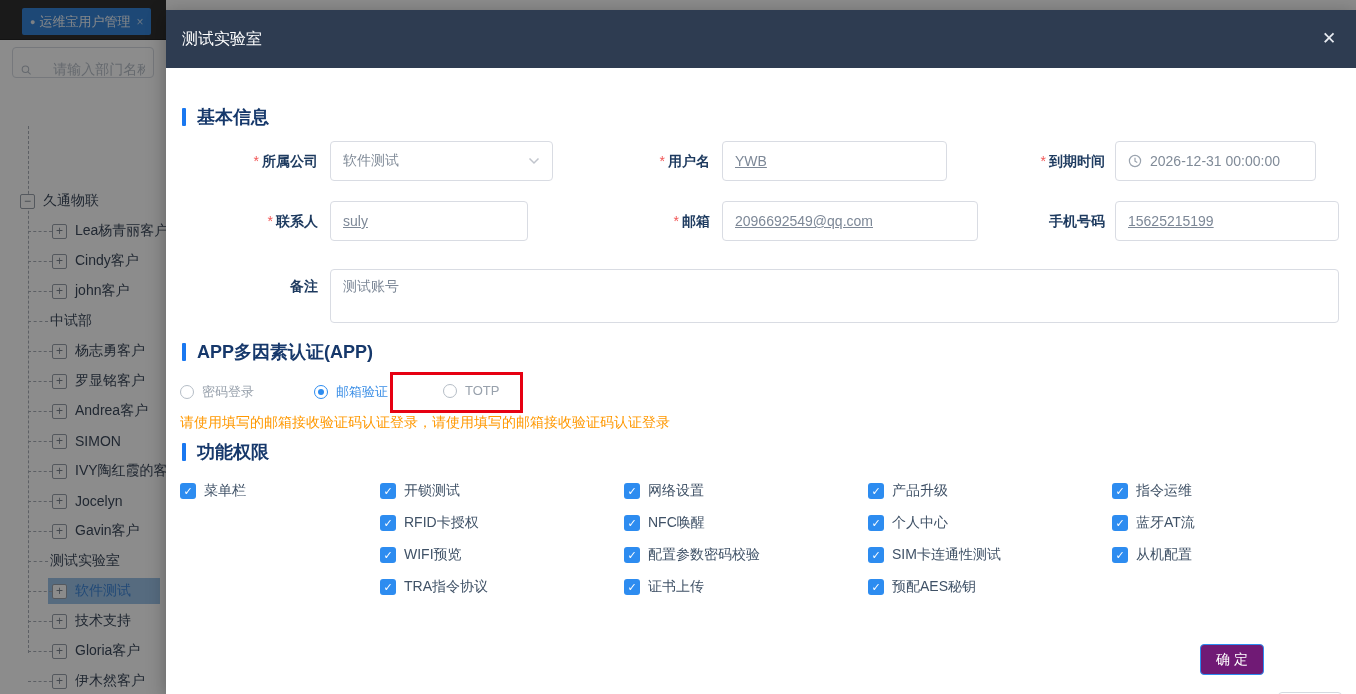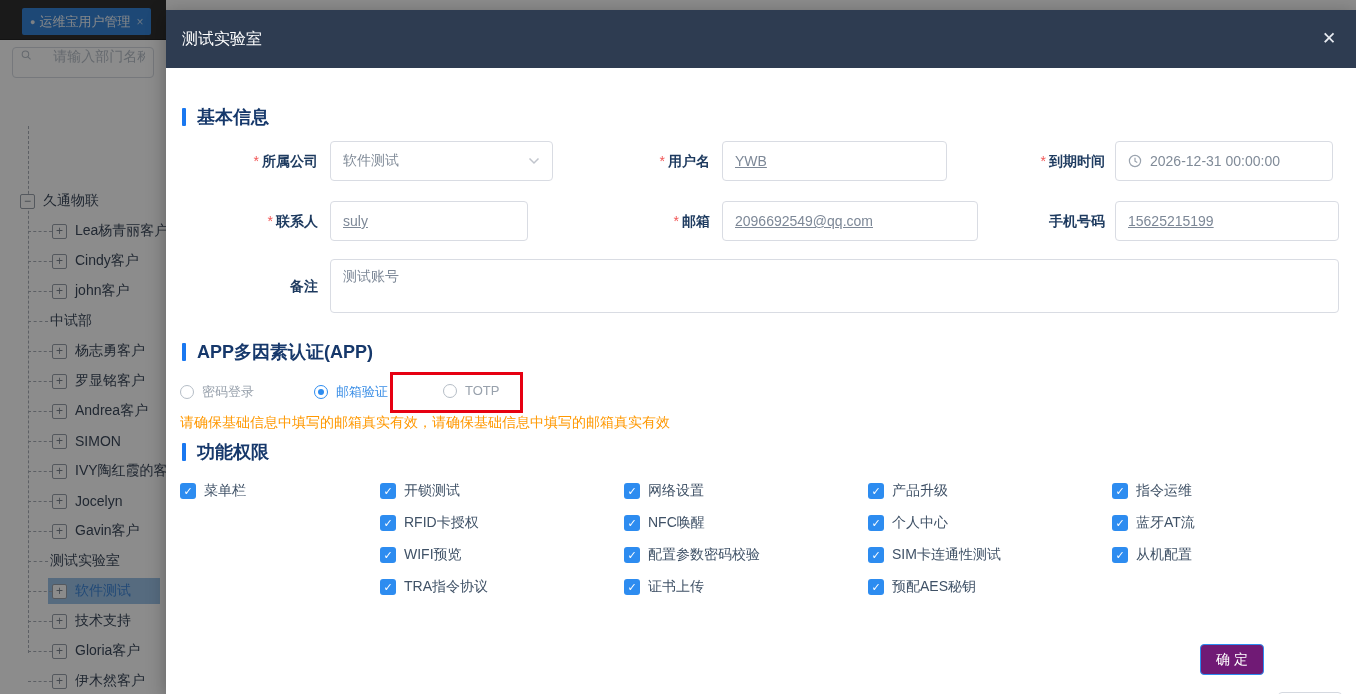--- a/index.html
+++ b/index.html
@@ -8,21 +8,21 @@
   .page { position:relative; width:1356px; height:694px; background:#fff; }
 
   
   .sidebar { position:absolute; left:0; top:0; width:166px; height:694px; background:#fff; overflow:hidden; }
   .tabbar { position:absolute; left:0; top:0; width:166px; height:40px; background:#303030; border-bottom:1px solid #242424; }
   .tab { position:absolute; left:22px; top:8px; height:27px; padding:0 8px; background:#3584d8; color:#f2f6fa;
          font-size:13px; display:flex; align-items:center; gap:4px; border-radius:2px; }
   .tab .dot { font-size:9px; color:#e3e9f0; }
   .tab .tab-x { color:#bcd6ef; font-size:12px; margin-left:2px; }
   .search { position:absolute; left:12px; top:47px; width:142px; height:31px; border:1px solid #d7dbe2;
-            border-radius:4px; background:#fff; display:flex; align-items:flex-start; padding:0 8px; gap:22px; }
+            border-radius:4px; background:#fff; display:flex; align-items:flex-end; padding:0 8px; gap:22px; }
   .search input { border:none; outline:none; width:100%; font-size:14px; color:#606a76; background:transparent;
                   font-family:"Liberation Sans", sans-serif; }
   .search input::placeholder { color:#b9c0c9; }
 
   .tree { position:absolute; left:0; top:88px; width:166px; bottom:0; }
   .vguide { position:absolute; left:28px; top:38px; height:527px; width:0; border-left:1px dashed #a8aeb6; }
   .tree-row { position:absolute; left:0; width:166px; height:26px; display:flex; align-items:center;
               font-size:14px; color:#3d4a5c; cursor:pointer; }
   .tree-row .dash { border-top:1px dashed #a8aeb6; height:0; flex:none; }
   .nbox { flex:none; width:15px; height:15px; border:1px solid #99a1ab; border-radius:2px; background:#fdfdfd;
@@ -51,21 +51,21 @@
 
   .lab { position:absolute; height:40px; line-height:40px; text-align:right; font-size:14px; font-weight:bold;
          color:#1d3a5f; white-space:nowrap; }
   .req { color:#f15656; margin-right:3px; font-weight:normal; }
   .ctl { position:absolute; height:40px; border:1px solid #d9dce3; border-radius:4px; background:#fff;
          display:flex; align-items:center; padding:0 12px; gap:8px; font-size:14px; color:#808b98; }
   .ctl input { border:none; outline:none; width:100%; font-size:14px; color:#7d8897; background:transparent;
                font-family:"Liberation Sans", sans-serif;text-decoration:underline; }
   .ctl .chev { margin-left:auto; flex:none; }
   textarea.ta { position:absolute; border:1px solid #d9dce3; border-radius:4px; resize:none; outline:none;
-                font-size:14px; color:#7d8897; padding:8px 12px; font-family:"Liberation Sans", sans-serif; }
+                font-size:14px; color:#7d8897; padding:8px 12px; font-family:"Liberation Sans", sans-serif;margin-top:10px; }
 
   .radio-row { position:absolute; display:flex; align-items:flex-start; font-size:13px; }
   .radio { display:flex; align-items:center; gap:8px; }
   .rdot { width:14px; height:14px; border-radius:50%; border:1px solid #b5bdc6; background:#fff; flex:none; position:relative; }
   .radio.on .rdot { border-color:#2d8cf0; }
   .radio.on .rdot::after { content:""; position:absolute; left:3px; top:3px; width:6px; height:6px; border-radius:50%; background:#2d8cf0; }
   .radio .rl { color:#98a1ac; }
   .radio.on .rl { color:#3a8ee6; }
   .redbox { position:absolute; border:3px solid #e60012; z-index:20; }
   .warn { position:absolute; font-size:14px; color:#ff9800; white-space:nowrap; }
@@ -216,21 +216,21 @@
     <div class="lab" style="left:404px; top:131px; width:140px;">
       <span class="req">*</span><span>用户名</span>
     </div>
     <div class="ctl" style="left:556px; top:131px; width:225px;">
       <input value="YWB" style="">
     </div>
 
     <div class="lab" style="left:799px; top:131px; width:140px;">
       <span class="req">*</span><span>到期时间</span>
     </div>
-    <div class="ctl" style="left:949px; top:131px; width:218px;">
+    <div class="ctl" style="left:949px; top:131px; width:201px;">
       <svg width="14" height="14" viewBox="0 0 14 14">
         <circle cx="7" cy="7" r="5.6" fill="none" stroke="#9aa3ae" stroke-width="1.2"></circle>
         <polyline points="7,3.8 7,7.2 9.3,8.6" fill="none" stroke="#9aa3ae" stroke-width="1.2"></polyline>
       </svg>
       <span>2026-12-31 00:00:00</span>
     </div>
 
     <div class="lab" style="left:14px; top:191px; width:138px;">
       <span class="req">*</span><span>联系人</span>
     </div>
@@ -272,21 +272,21 @@
         <span class="rl">邮箱验证</span>
       </div>
       <div class="radio">
         <span class="rdot"></span>
         <span class="rl">TOTP</span>
       </div>
     </div>
 
     <div class="redbox" style="left:224px; top:362px; width:133px; height:41px;"></div>
 
-    <div class="warn" style="left:14px; top:404px;">请确保基础信息中填写的邮箱真实有效，请确保基础信息中填写的邮箱真实有效</div>
+    <div class="warn" style="left:14px; top:404px;">请使用填写的邮箱接收验证码认证登录，请使用填写的邮箱接收验证码认证登录</div>
 
     <div class="sec" style="left:16px; top:430px;">
       <span class="bar"></span>
       <span class="sec-t">功能权限</span>
     </div>
 
     <div class="perm" style="left:14px;  top:471px;">
       <span class="cbx">✓</span>
       <span>菜单栏</span>
       </div>

